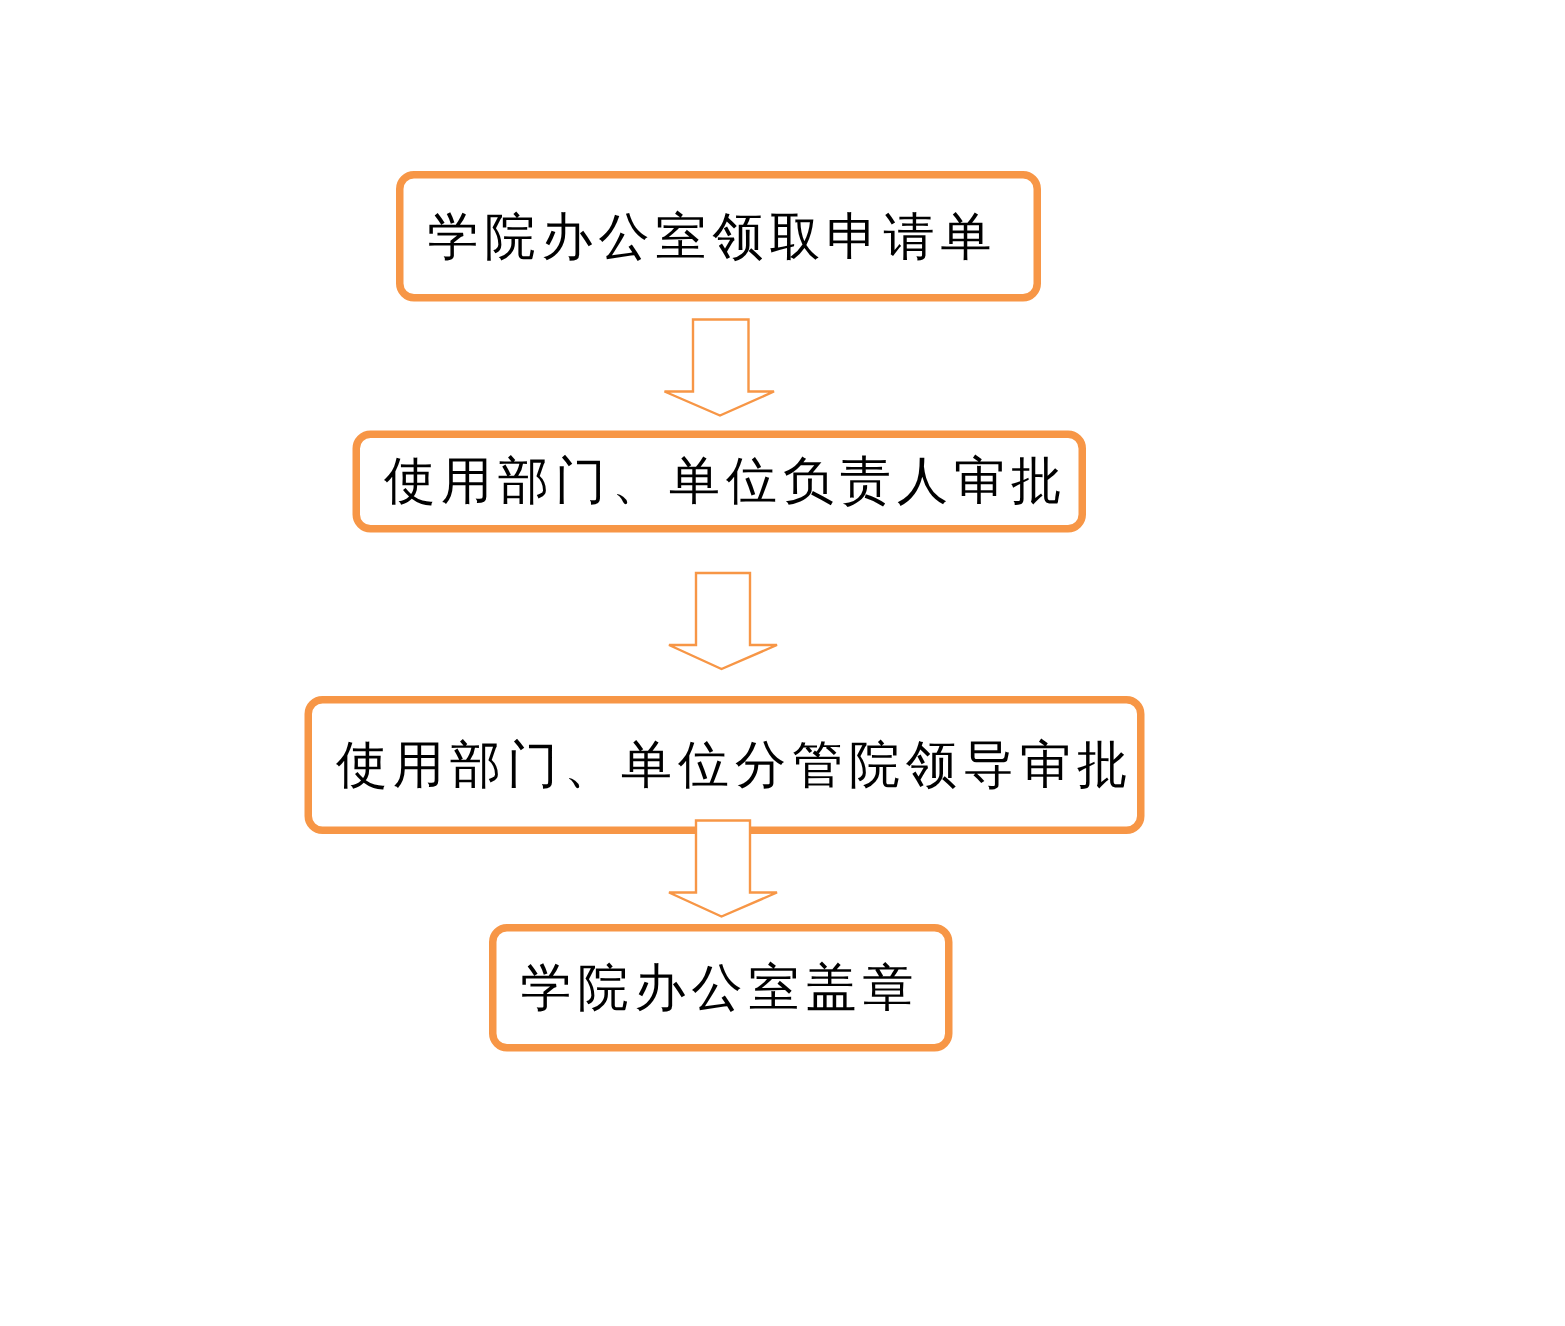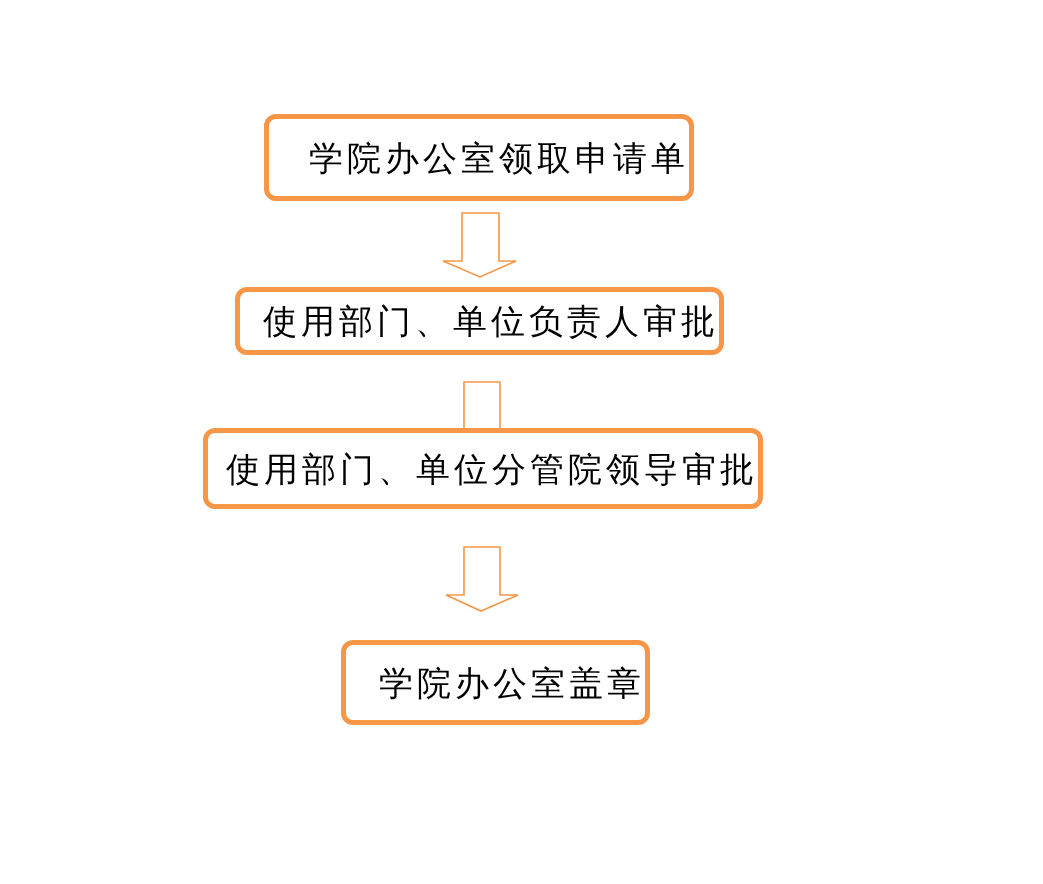--- a/index.html
+++ b/index.html
@@ -15,21 +15,21 @@
       font-family: "DejaVu Serif", "Liberation Serif", serif;
     }
     .flow-box {
       position: absolute;
       box-sizing: border-box;
       border: 5px solid #F79646;
       border-radius: 12px;
       background: #ffffff;
       display: flex;
       align-items: center;
-      justify-content: flex-end;
+      justify-content: flex-start;
       padding-left: 16px;
     }
     .flow-box .label {
       color: #000000;
       font-size: 34px;
       letter-spacing: 4px;
       white-space: nowrap;
       line-height: 1;
       font-weight: normal;
     }
@@ -52,25 +52,25 @@
   </svg>
 
   <div class="flow-box" style="left:235px; top:287px; width:489px; height:68px;">
     <span class="label">使用部门、单位负责人审批</span>
   </div>
 
   <svg class="arrow" style="left:0; top:0;" width="1043" height="884">
     <polygon points="464,382 500,382 500,430 518,430 481,446 446,430 464,430" fill="#ffffff" stroke="#F79646" stroke-width="1.6" stroke-linejoin="miter"></polygon>
   </svg>
 
-  <div class="flow-box" style="left:203px; top:428px; width:560px; height:81px;">
+  <div class="flow-box" style="left:203px; top:464px; width:560px; height:92px;">
     <span class="label">使用部门、单位分管院领导审批</span>
   </div>
 
   <svg class="arrow" style="left:0; top:0;" width="1043" height="884">
     <polygon points="464,547 500,547 500,595 518,595 481,611 446,595 464,595" fill="#ffffff" stroke="#F79646" stroke-width="1.6" stroke-linejoin="miter"></polygon>
   </svg>
 
-  <div class="flow-box" style="left:326px; top:640px; width:309px; height:85px;margin-left:15px;">
+  <div class="flow-box" style="left:326px; top:616px; width:309px; height:85px;">
     <span class="label">学院办公室盖章</span>
   </div>
 
 </div>
 
 </body></html>

